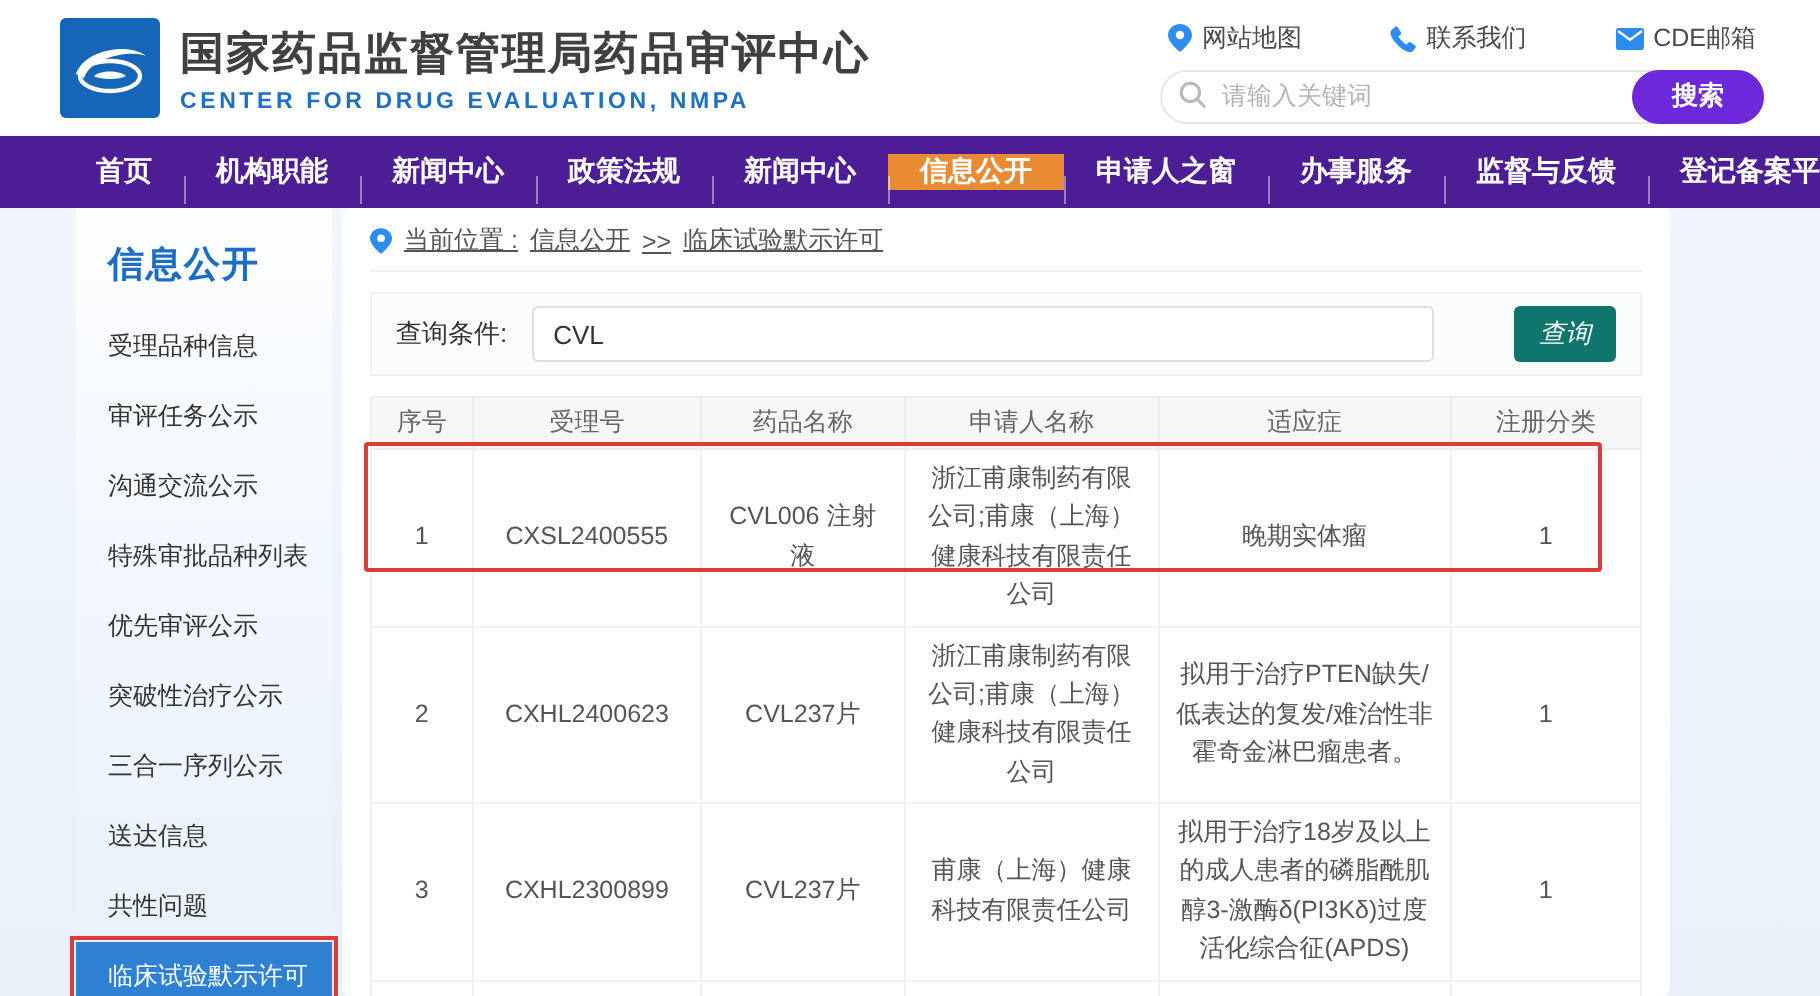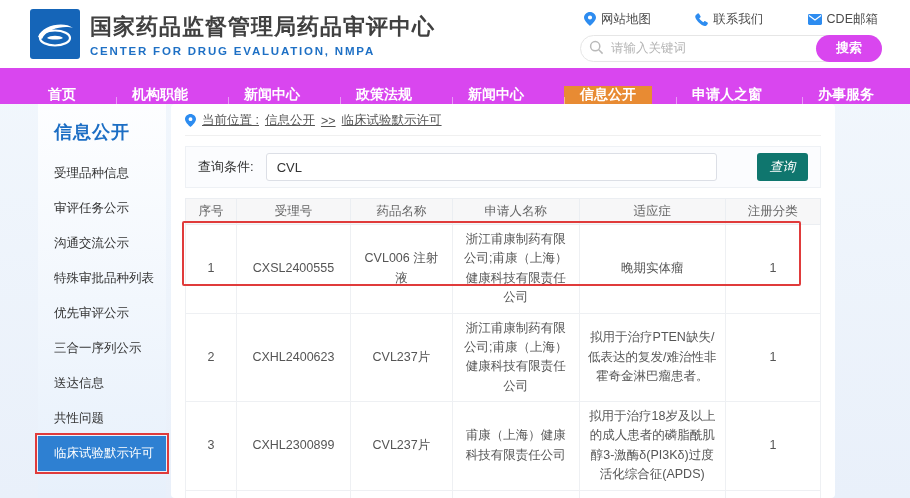--- a/index.html
+++ b/index.html
@@ -14,24 +14,24 @@
   .brand-cn { font-size:22px; font-weight:bold; color:#404040; letter-spacing:1px; white-space:nowrap; }
   .brand-en { font-size:11.5px; font-weight:bold; color:#1e70c5; letter-spacing:1.8px; margin-top:3px; white-space:nowrap; }
   .header-right { margin-left:auto; width:302px; display:flex; flex-direction:column; gap:7px; padding-top:4px; }
   .quick-links { display:flex; justify-content:space-between; padding:0 4px; }
   .qlink { display:flex; align-items:center; gap:5px; font-size:12.5px; color:#4a4a4a; cursor:pointer; text-decoration:none; }
   .qlink svg { display:block; }
   .search-bar { position:relative; height:27px; }
   .search-input { width:100%; height:27px; border:1px solid #e6e6e6; border-radius:14px; padding:0 70px 0 30px; font-size:12.5px; color:#0f172a; background:#fff; outline:none; font-family:inherit; }
   .search-input::placeholder { color:#b5b5b5; }
   .search-icon { position:absolute; left:9px; top:5px; }
-  .search-btn { position:absolute; right:0; top:0; width:66px; height:27px; border:none; border-radius:14px; background:#d946ef; color:#fff; font-size:13px; font-weight:bold; cursor:pointer; font-family:inherit; }
+  .search-btn { position:absolute; right:0; top:0; width:66px; height:27px; border:none; border-radius:14px; background:#6d28d9; color:#fff; font-size:13px; font-weight:bold; cursor:pointer; font-family:inherit; }
 
   
-  .nav { height:36px; background:#d946ef; display:flex; align-items:flex-end; padding-left:32px;gap:24px; }
+  .nav { height:36px; background:#4c1d95; display:flex; align-items:center; padding-left:32px; }
   .nav-item { position:relative; display:flex; align-items:center; padding:0 16px; color:#fff; font-size:14px; font-weight:bold; cursor:pointer; white-space:nowrap; }
   .nav-item + .nav-item::before { content:""; position:absolute; left:0; top:11px; width:1px; height:14px; background:rgba(255,255,255,.45); }
   .nav-item.active { background:#e88b33; }
 
   
   .content { display:flex; height:394px; }
   .left-gap { width:38px; flex:0 0 auto; }
   .sidebar { width:128px; flex:0 0 auto; background:linear-gradient(180deg,#fdfeff 0%,#e7f0fb 100%); padding-top:16px; }
   .sidebar-title { font-size:18px; font-weight:bold; color:#1c6ec4; padding-left:16px; margin-bottom:12px; letter-spacing:1px; }
   .side-item { font-size:12.5px; color:#333; padding:9px 4px 9px 16px; cursor:pointer; white-space:nowrap; }
@@ -123,20 +123,21 @@
   <div class="content">
     <div class="left-gap"></div>
 
     <div class="sidebar">
       <div class="sidebar-title">信息公开</div>
       <div class="side-item">受理品种信息</div>
       <div class="side-item">审评任务公示</div>
       <div class="side-item">沟通交流公示</div>
       <div class="side-item">特殊审批品种列表</div>
       <div class="side-item">优先审评公示</div>
+      <div class="side-item">突破性治疗公示</div>
       <div class="side-item">三合一序列公示</div>
       <div class="side-item">送达信息</div>
       <div class="side-item">共性问题</div>
       <div class="side-item active">临床试验默示许可</div>
 
     </div>
 
     <div class="main">
       <div class="breadcrumb">
         <svg width="11" height="13" viewBox="0 0 12 14">

